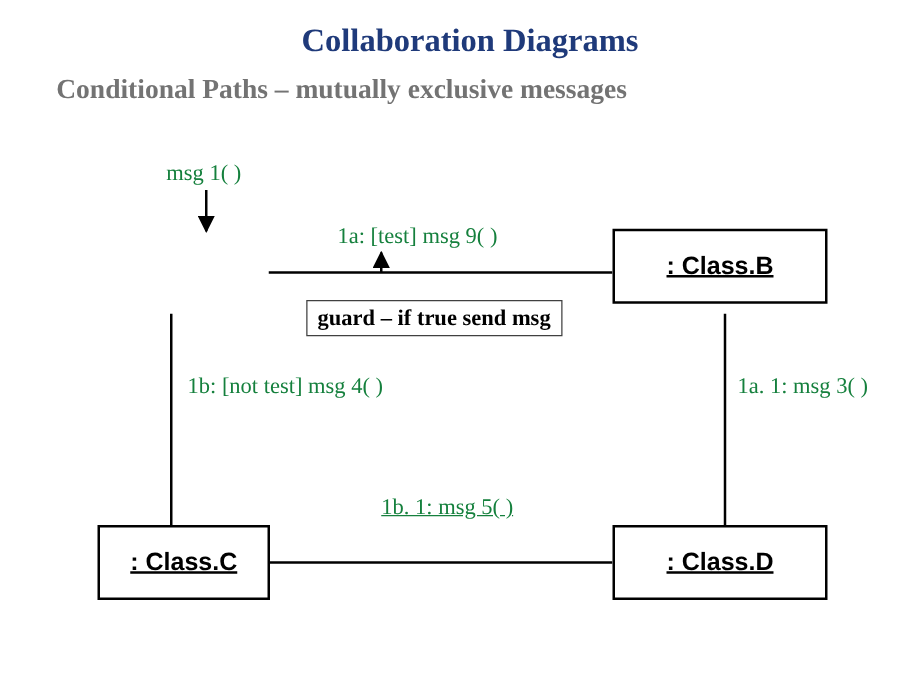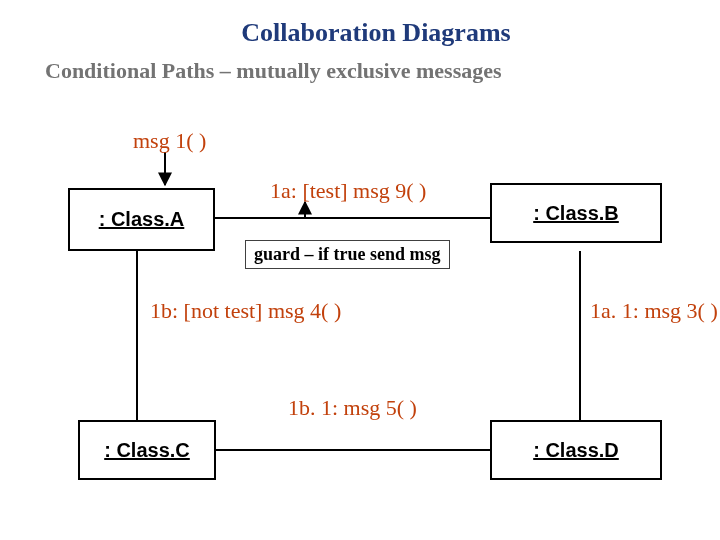--- a/index.html
+++ b/index.html
@@ -37,22 +37,22 @@
     align-items: center;
     justify-content: center;
     font-family: Arial, sans-serif;
     font-size: 20px;
     font-weight: bold;
     text-decoration: underline;
     color: #000;
   }
   .lbl {
     position: absolute;
-    font-size: 22px;
-    color: #c2410c;
+    font-size: 18px;
+    color: #15803d;
     white-space: nowrap;
   }
   .note {
     position: absolute;
     border: 1px solid #404040;
     padding: 3px 8px;
     font-size: 18px;
     font-weight: bold;
     color: #000;
     background: #fff;
@@ -87,31 +87,30 @@
 
     <line x1="137" y1="251" x2="137" y2="420" stroke="#000" stroke-width="2"></line>
 
     <line x1="580" y1="251" x2="580" y2="420" stroke="#000" stroke-width="2"></line>
 
     <line x1="215" y1="450" x2="490" y2="450" stroke="#000" stroke-width="2"></line>
   </svg>
 
   <div class="lbl" style="left:133px; top:128px;">msg 1( )</div>
 
-  <div class="obj" style="left:68px; top:188px; width:147px; height:63px;">: Class.A</div>
 
   <div class="lbl" style="left:270px; top:178px;">1a:  [test] msg 9( )</div>
 
   <div class="obj" style="left:490px; top:183px; width:172px; height:60px;">: Class.B</div>
 
   <div class="note" style="left:245px; top:240px;">guard – if true send msg</div>
 
   <div class="lbl" style="left:150px; top:298px;">1b: [not test] msg 4( )</div>
 
   <div class="lbl" style="left:590px; top:298px;">1a. 1: msg 3( )</div>
 
-  <div class="lbl" style="left:288px; top:395px;">1b. 1: msg 5( )</div>
+  <div class="lbl" style="left:305px; top:395px;text-decoration:underline;">1b. 1: msg 5( )</div>
 
   <div class="obj" style="left:78px; top:420px; width:138px; height:60px;">: Class.C</div>
 
   <div class="obj" style="left:490px; top:420px; width:172px; height:60px;">: Class.D</div>
 
 </div>
 
 </body></html>

